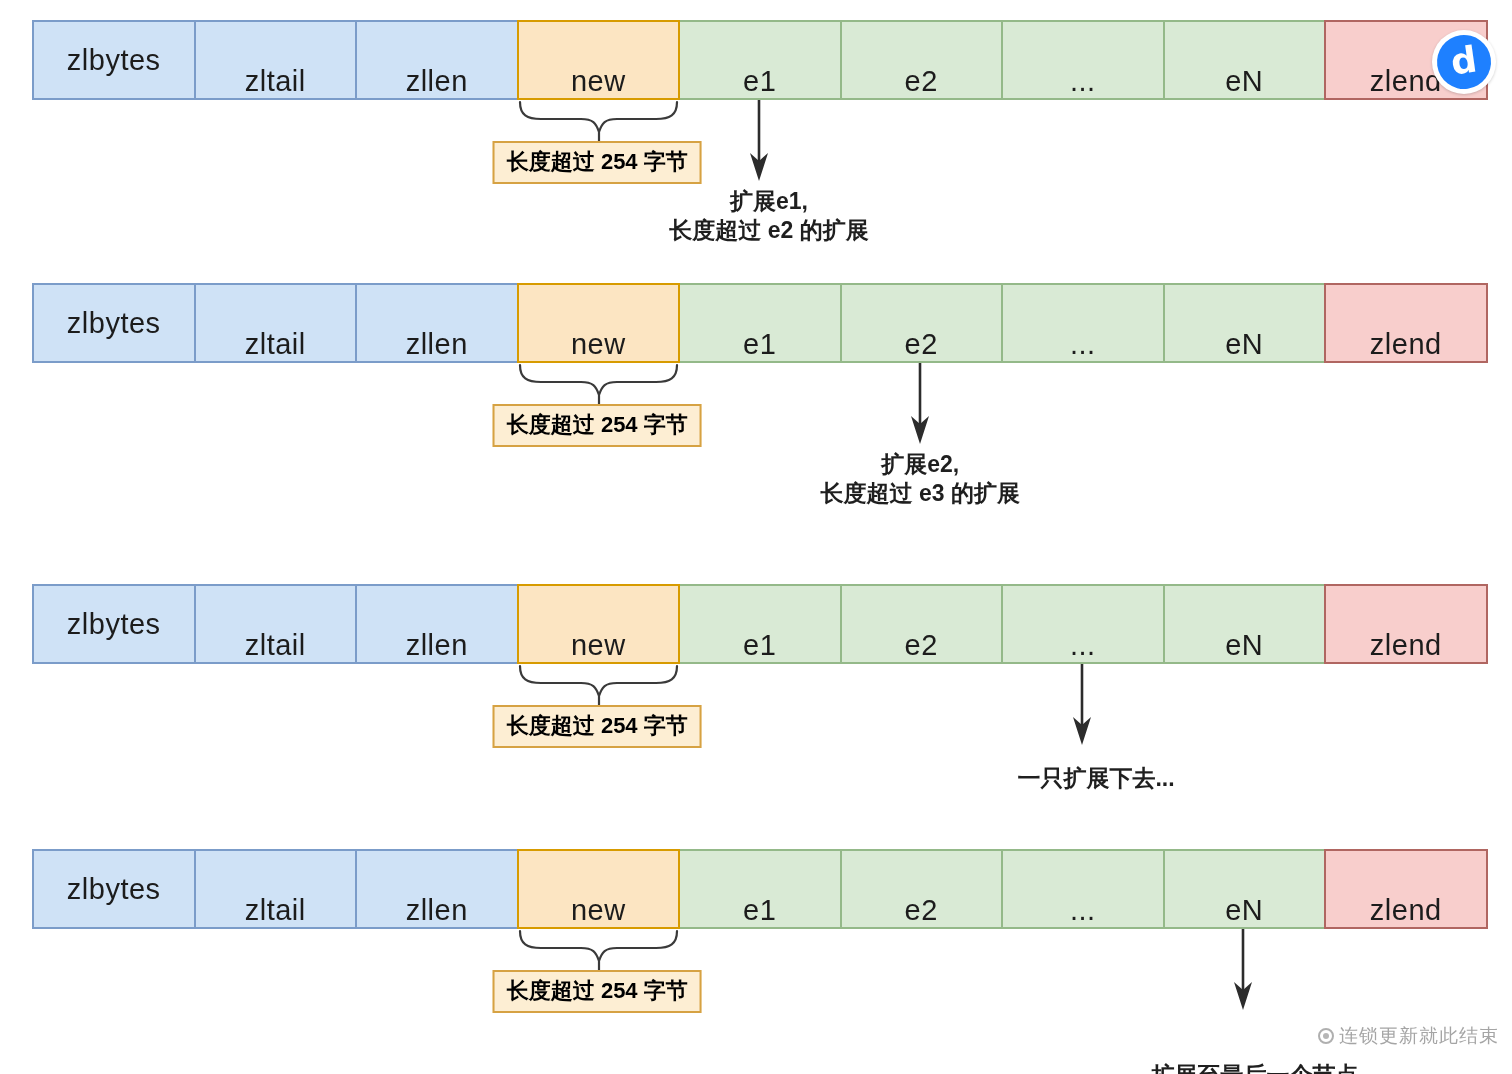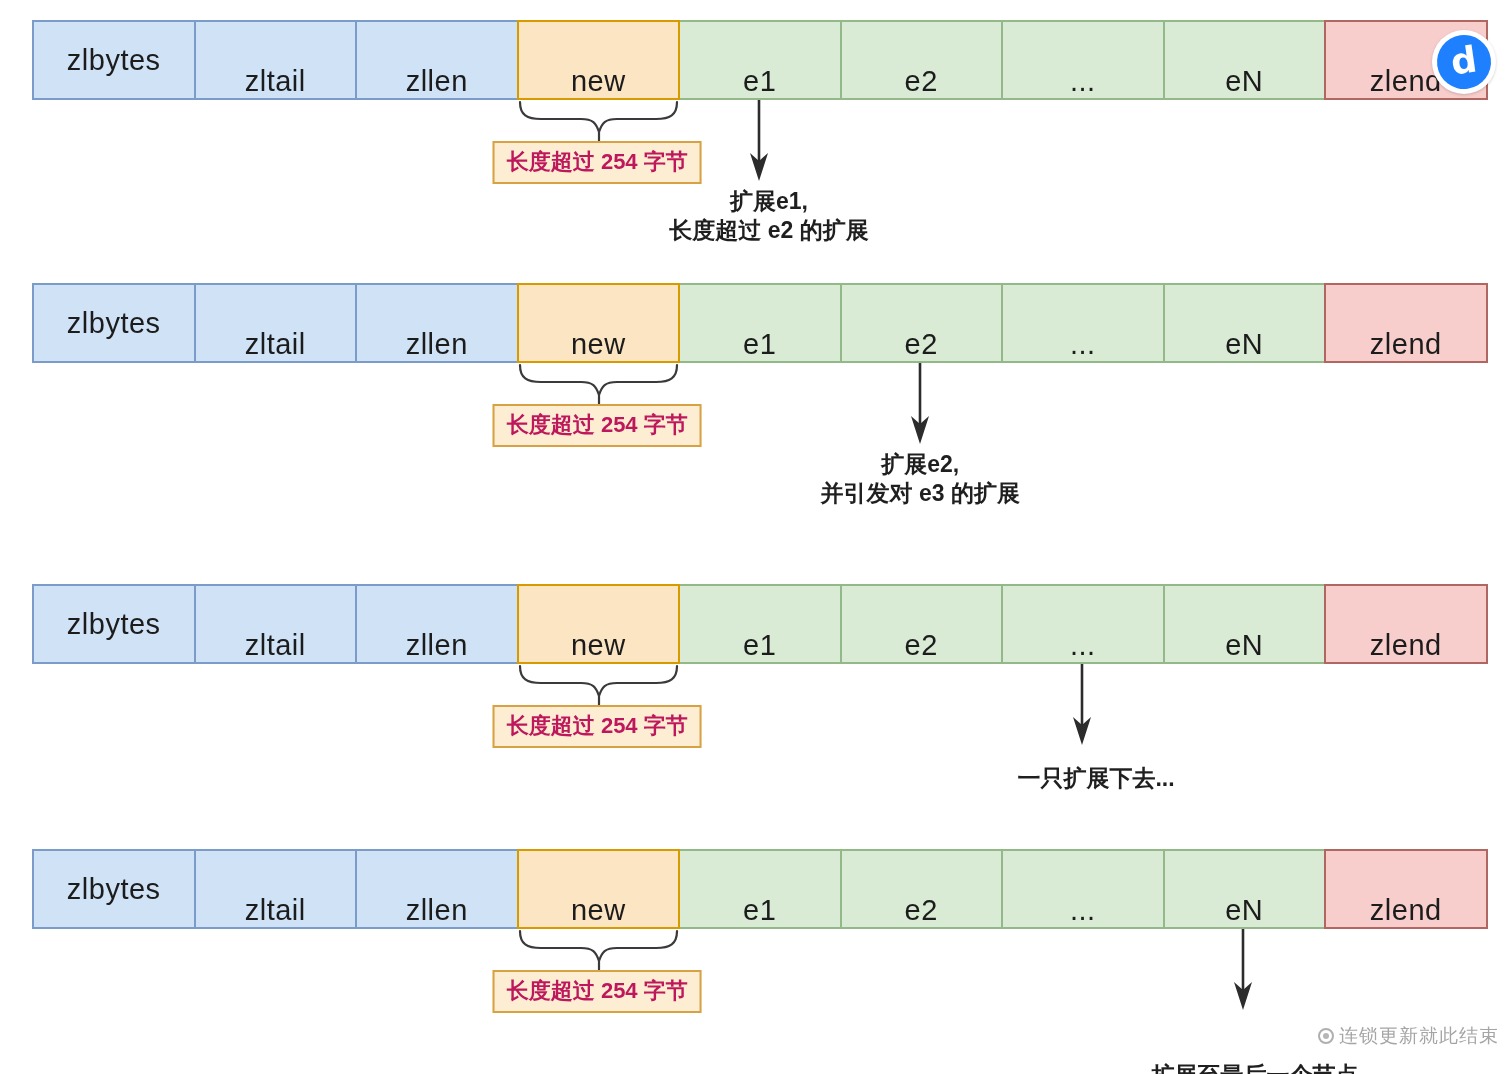--- a/index.html
+++ b/index.html
@@ -20,21 +20,21 @@
     font-size:29px;font-weight:500;letter-spacing:.5px;
   }
   .zl-cell + .zl-cell{margin-left:-2px;align-items:flex-end;}
   .zl-cell.z-top{position:relative;z-index:2;}
   .brace{position:absolute;pointer-events:none;}
   .brace path{fill:none;stroke:#3a3a3a;stroke-width:2.2;stroke-linecap:round;}
   .brace-label{
     position:absolute;transform:translateX(-50%);
     box-sizing:border-box;
     padding:4px 12px 5px 12px;
-    font-size:22px;font-weight:700;color:#be185d;
+    font-size:22px;font-weight:700;color:#000000;
     white-space:nowrap;
   }
   .arrow{position:absolute;pointer-events:none;}
   .arrow line{stroke:#2c2c2c;stroke-width:2.6;}
   .arrow polygon{fill:#2c2c2c;}
   .annotation{
     position:absolute;transform:translateX(-50%);
     text-align:center;
     font-size:23px;font-weight:700;color:#1f1f1f;
     line-height:29px;white-space:nowrap;
@@ -155,21 +155,21 @@
         <svg class="brace" width="163.5" height="44" viewBox="0 0 163.5 44" style="left: 516.5px; top: 363px;">
           <path d="M3,2 C3,15 10,19 24,19 L64,19 C76,19 79,23 82,32 C85,23 88,19 100,19 L139,19 C153,19 160,15 160,2 M82,32 L82,43"></path>
         </svg>
         <div class="brace-label" style="left: 597.25px; top: 404px; background: rgb(253, 238, 211); border: 2px solid rgb(214, 162, 67);">长度超过 254 字节</div>
         <svg class="arrow" width="24" height="82" viewBox="0 0 24 82" style="left: 908.25px; top: 363px;">
           <line x1="12" y1="0" x2="12" y2="62"></line>
           <polygon points="12,81 3,53 12,61 21,53"></polygon>
         </svg>
         <div class="annotation" style="left: 920.25px; top: 450px;">
           <div>扩展e2,</div>
-          <div>并引发对 e3 的扩展</div>
+          <div>长度超过 e3 的扩展</div>
         </div>
       </div>
       <div>
         <div class="zl-cells" style="left: 32px; top: 584px;">
           <div class="zl-cell" style="background: rgb(207, 226, 246); border-color: rgb(123, 156, 201);">
             <span>zlbytes</span>
           </div>
           <div class="zl-cell" style="background: rgb(207, 226, 246); border-color: rgb(123, 156, 201);">
             <span>zltail</span>
           </div>

